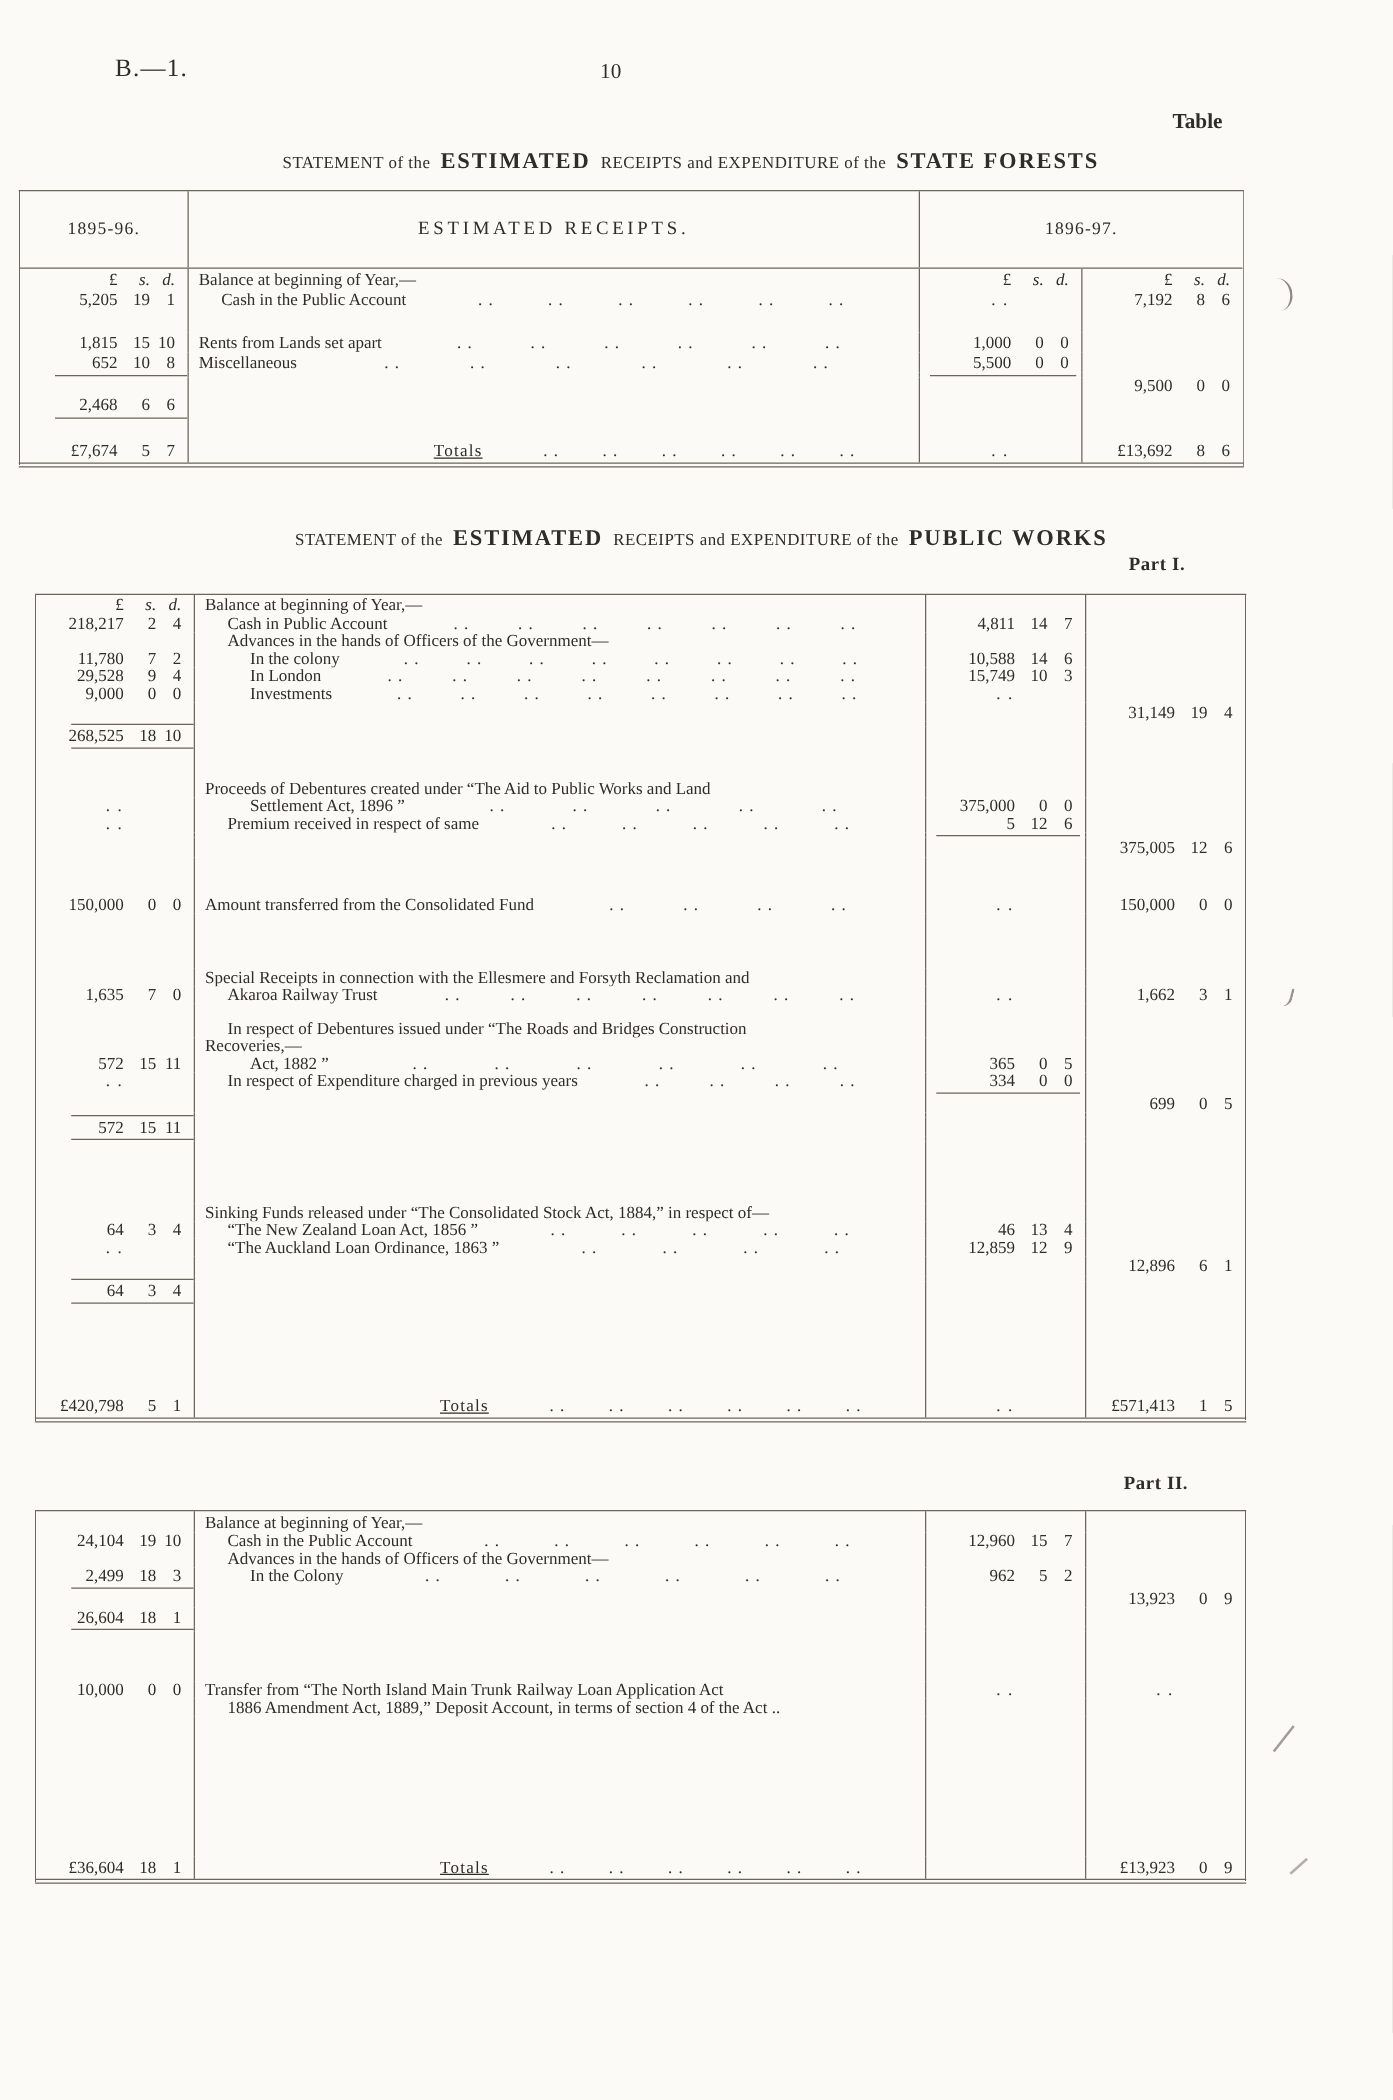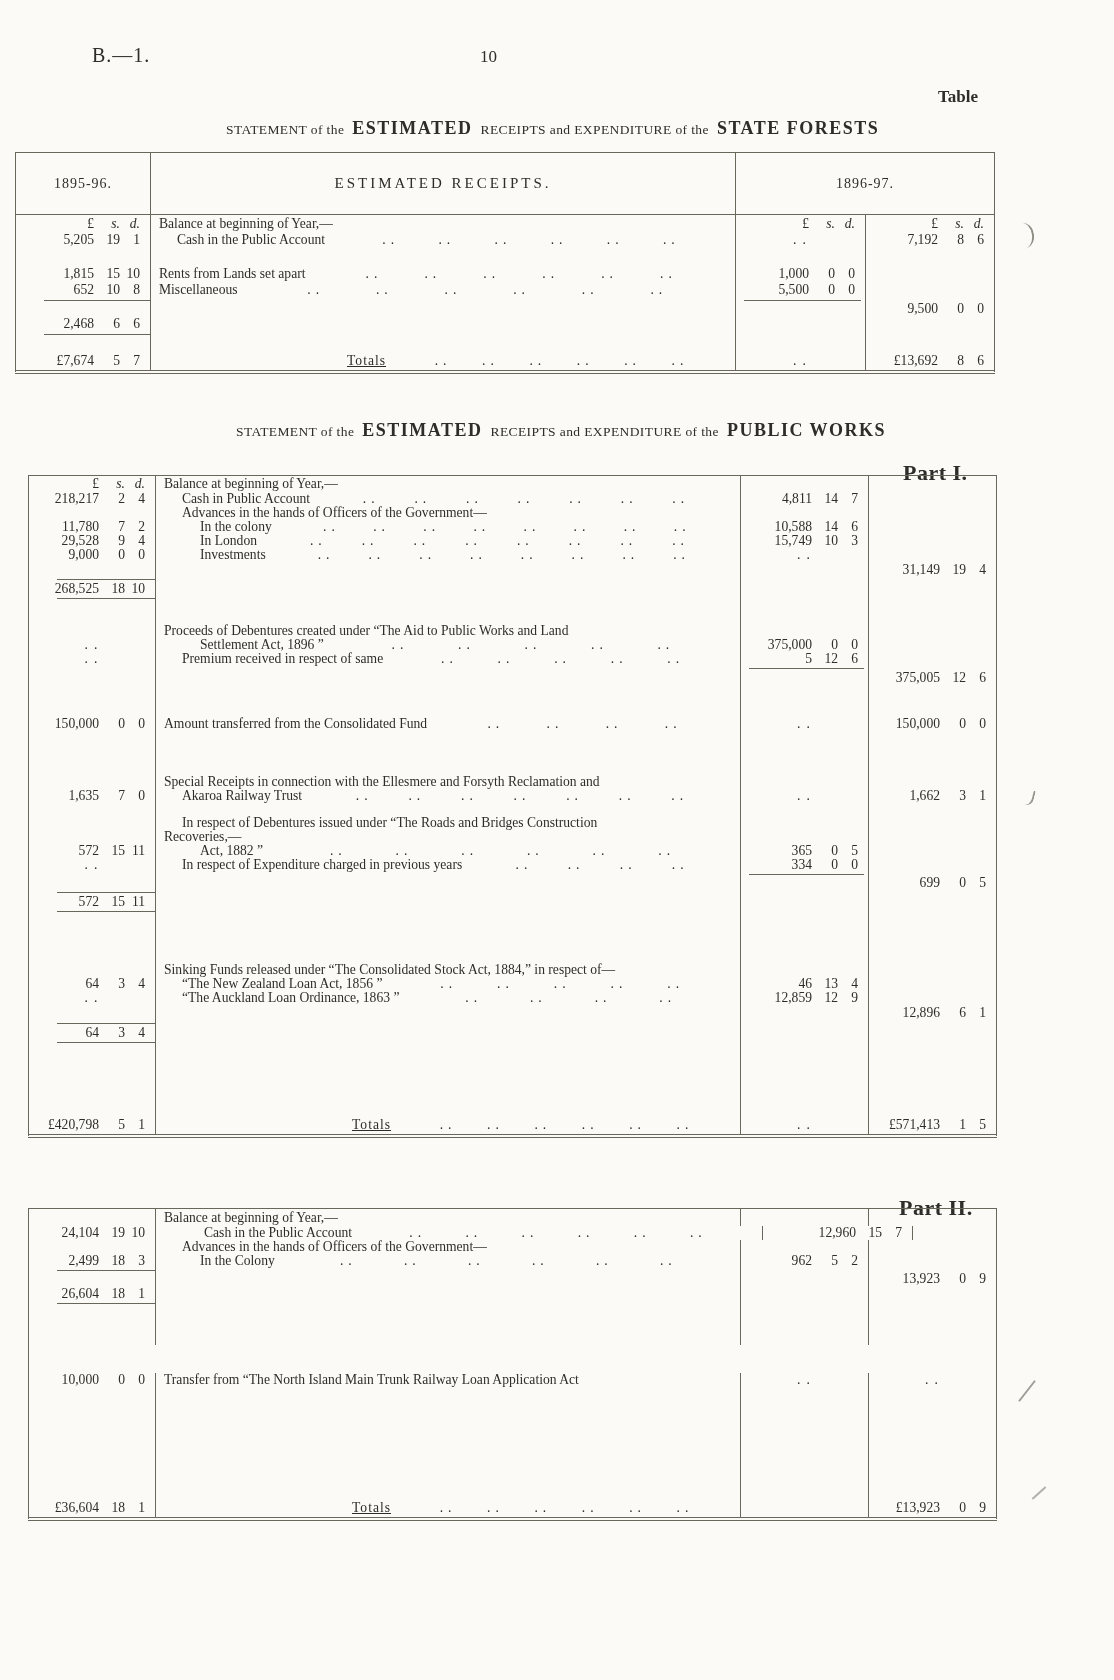--- a/index.html
+++ b/index.html
@@ -21,21 +21,21 @@
   #doc-ref   { left:92px;  top:44px; font-size:20px; letter-spacing:1px; }
   #page-num  { left:480px; top:47px; font-size:17px; }
   #corner-label { left:938px; top:87px; font-size:17px; font-weight:700; }
 
   
   .title { position:absolute; display:flex; align-items:baseline; gap:8px; white-space:nowrap; }
   .t-sc { font-size:13.5px; letter-spacing:0.4px; }
   .t-em { font-size:18px; font-weight:700; letter-spacing:1.5px; }
   #title-forests { left:226px; top:118px; }
   #title-works   { left:236px; top:420px; }
-  .part-label { position:absolute; font-size:22px; font-weight:700; letter-spacing:0.5px;margin-top:16px; }
+  .part-label { position:absolute; font-size:15px; font-weight:700; letter-spacing:0.5px; }
   #part1-label { left:903px; top:444px; }
   #part2-label { left:899px; top:1179px; }
 
   
   .tbl {
     position:absolute;
     border:1px solid var(--line);
     border-bottom:4px double var(--line);
     font-size:13.6px;
   }
@@ -923,21 +923,21 @@
   <div class="tbl" id="table-works-2">
     <div class="tbody" id="t3-body">
         <div class="trow" style="height: 17px;">
           <div class="cell c-l"></div>
           <div class="cell c-d">
             <span class="dtext" style="padding-left: 8px;">Balance at beginning of Year,—</span>
           </div>
           <div class="cell c-m"></div>
           <div class="cell c-r"></div>
         </div>
-        <div class="trow" style="height: 14px; gap: 22px;">
+        <div class="trow" style="height: 14px;">
           <div class="cell c-l">
             <span class="amt">
               <span class="ap">24,104</span>
               <span class="as">19</span>
               <span class="ad">10</span>
             </span>
           </div>
           <div class="cell c-d">
             <span class="dtext" style="padding-left: 26px;">Cash in the Public Account</span>
             <span class="leaders">
@@ -1033,37 +1033,45 @@
           <div class="cell c-d"></div>
           <div class="cell c-m"></div>
           <div class="cell c-r"></div>
         </div>
         <div class="trow" style="height: 40px;">
           <div class="cell c-l"></div>
           <div class="cell c-d"></div>
           <div class="cell c-m"></div>
           <div class="cell c-r"></div>
         </div>
-        <div class="trow" style="height: 14px; margin-top: 28px;">
+        <div class="trow" style="height: 14px;">
           <div class="cell c-l">
             <span class="amt">
               <span class="ap">10,000</span>
               <span class="as">0</span>
               <span class="ad">0</span>
             </span>
           </div>
           <div class="cell c-d">
             <span class="dtext" style="padding-left: 8px;">Transfer from “The North Island Main Trunk Railway Loan Application Act</span>
           </div>
           <div class="cell c-m center">
             <span class="dots2">..</span>
           </div>
           <div class="cell c-r center">
             <span class="dots2">..</span>
           </div>
+        </div>
+        <div class="trow" style="height: 14px;">
+          <div class="cell c-l"></div>
+          <div class="cell c-d">
+            <span class="dtext" style="padding-left: 26px;">1886 Amendment Act, 1889,” Deposit Account, in terms of section 4 of the Act ..</span>
+          </div>
+          <div class="cell c-m"></div>
+          <div class="cell c-r"></div>
         </div>
         <div class="trow" style="height: 112px;">
           <div class="cell c-l"></div>
           <div class="cell c-d"></div>
           <div class="cell c-m"></div>
           <div class="cell c-r"></div>
         </div>
         <div class="trow" style="height: 18px;">
           <div class="cell c-l">
             <span class="amt">

